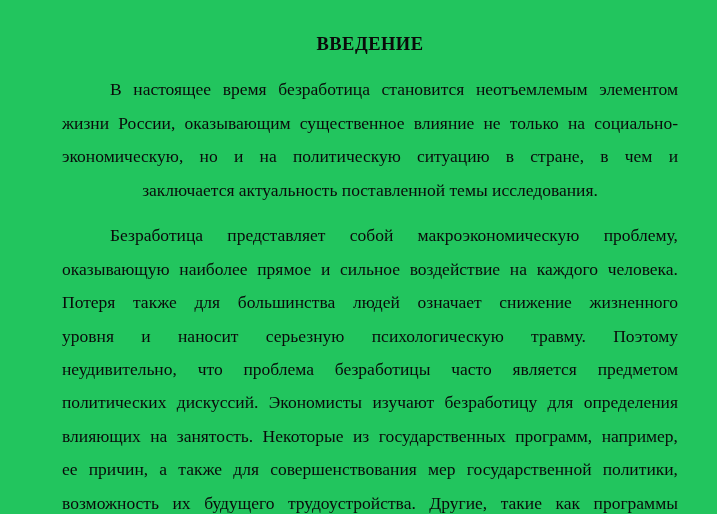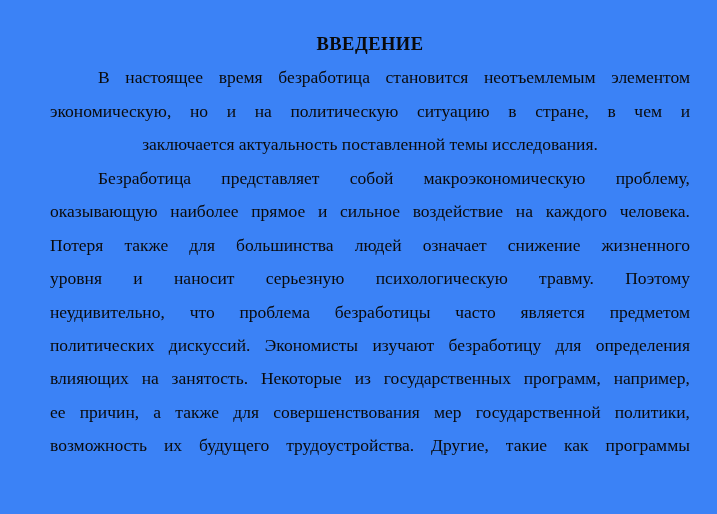--- a/index.html
+++ b/index.html
@@ -5,38 +5,38 @@
   html, body {
     margin: 0;
     padding: 0;
     background: #ffffff;
   }
   .page {
     position: relative;
     width: 717px;
     height: 514px;
     overflow: hidden;
-    background: #3b82f6;
+    background: #22c55e;
     color: #0a0a0a;
     box-sizing: border-box;
     padding: 28px 27px 0 50px;
     font-family: "Liberation Serif", "DejaVu Serif", serif;
     font-size: 17.5px;
   }
   .title {
     margin: 0;
     height: 33.45px;
     line-height: 33.45px;
     text-align: center;
     font-weight: bold;
     font-size: 18.5px;
     letter-spacing: 0.5px;
   }
   .paragraph {
-    margin: 0;
+    margin: 12px;
     padding: 0;
   }
   .line {
     height: 33.45px;
     line-height: 33.45px;
     overflow: visible;
     text-align: center;
   }
   .line.just {
     text-align: justify;
@@ -47,20 +47,21 @@
   }
 </style>
 </head>
 <body>
 
 <div class="page">
   <h1 class="title">ВВЕДЕНИЕ</h1>
   <div>
       <div class="paragraph">
         <div class="line just indent">В настоящее время безработица становится неотъемлемым элементом</div>
+        <div class="line just">жизни России, оказывающим существенное влияние не только на социально-</div>
         <div class="line just">экономическую, но и на политическую ситуацию в стране, в чем и</div>
         <div class="line">заключается актуальность поставленной темы исследования.</div>
       </div>
       <div class="paragraph">
         <div class="line just indent">Безработица представляет собой макроэкономическую проблему,</div>
         <div class="line just">оказывающую наиболее прямое и сильное воздействие на каждого человека.</div>
         <div class="line just">Потеря также для большинства людей означает снижение жизненного</div>
         <div class="line just">уровня и наносит серьезную психологическую травму. Поэтому</div>
         <div class="line just">неудивительно, что проблема безработицы часто является предметом</div>
         <div class="line just">политических дискуссий. Экономисты изучают безработицу для определения</div>

